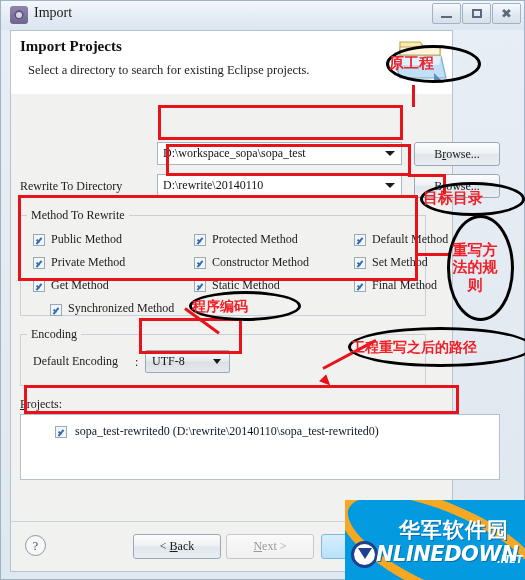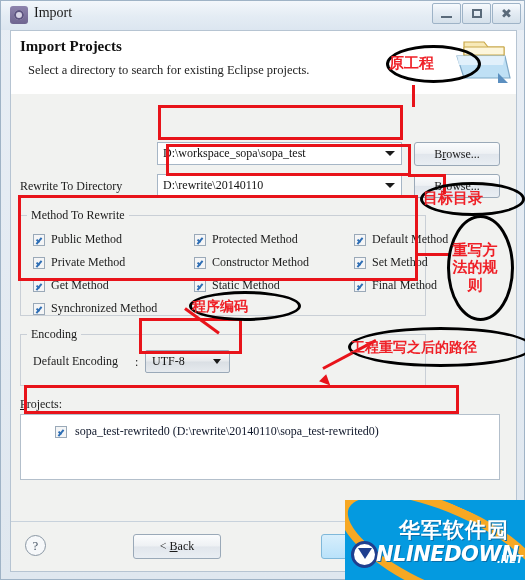--- a/index.html
+++ b/index.html
@@ -29,21 +29,21 @@
   .winbtns{position:absolute;right:3px;top:2px;display:flex;height:21px;}
   .wbtn{width:29px;height:21px;margin-left:1px;
         background:linear-gradient(180deg,#f7fafd 0%,#e3ebf3 50%,#d5e0ea 100%);
         border:1px solid #9eb3c7;border-radius:2px;box-sizing:border-box;
         display:flex;align-items:center;justify-content:center;color:#4a5a6a;font-size:11px;}
   .wbtn .m{width:11px;height:2px;background:#5a6a7a;margin-top:7px;}
   .wbtn .r{width:10px;height:9px;border:2px solid #5a6a7a;box-sizing:border-box;}
   .wbtn .x{font-size:13px;line-height:12px;font-family:"DejaVu Sans",sans-serif;color:#5a6a7a;}
 
   
-  .client{position:absolute;left:9px;top:29px;width:507px;height:542px;
+  .client{position:absolute;left:9px;top:29px;width:443px;height:542px;
           background:#fdfdfd;border:1px solid #b6c4d2;box-sizing:border-box;}
 
   .header{position:absolute;left:0;top:0;right:0;height:63px;background:#ffffff;
           border-bottom:1px solid #c8d2dc;overflow:hidden;}
   .h-title{position:absolute;left:9px;top:7px;font-size:15px;font-weight:bold;color:#111;
            font-family:"Liberation Serif","DejaVu Serif",serif;}
   .h-sub{position:absolute;left:17px;top:32px;font-size:12.5px;color:#222;
          font-family:"Liberation Serif","DejaVu Serif",serif;}
 
   .folder-ico{position:absolute;right:4px;top:4px;width:58px;height:54px;}
@@ -231,21 +231,21 @@
         </div>
         <div class="cb" style="left:183px;top:184px;">
           <span class="box"></span>
           <span class="t">Static Method</span>
         </div>
         <div class="cb" style="left:343px;top:184px;">
           <span class="box"></span>
           <span class="t">Final Method</span>
         </div>
 
-        <div class="cb" style="left:22px;top:207px;">
+        <div class="cb" style="left:39px;top:207px;align-items:flex-end;">
           <span class="box"></span>
           <span class="t">Synchronized Method</span>
         </div>
 
         <div class="group" style="left:9px;top:240px;width:406px;height:52px;"></div>
         <div class="group-title" style="left:16px;top:233px;">Encoding</div>
         <div class="lbl" style="left:22px;top:260px;">Default Encoding</div>
         <div class="lbl" style="left:124px;top:261px;">:</div>
         <div class="combo2" style="left:134px;top:256px;width:85px;height:23px;">
           <span class="val">UTF-8</span>
@@ -264,20 +264,23 @@
             <span class="t" style="margin-left:8px;font-size:12px;color:#0f172a;font-family:'Liberation Serif',serif;">sopa_test-rewrited0 (D:\rewrite\20140110\sopa_test-rewrited0)</span>
           </div>
         </div>
       </div>
 
       <div class="footer">
         <div class="helpbtn" style="left:14px;top:13px;">?</div>
         <div class="btn" style="left:122px;top:12px;width:88px;height:25px;">
           <span>&lt; <span class="u">B</span>ack</span>
         </div>
+        <div class="btn disabled" style="left:215px;top:12px;width:88px;height:25px;">
+          <span><span class="u">N</span>ext &gt;</span>
+        </div>
         <div class="btn primary" style="left:310px;top:12px;width:88px;height:25px;"></div>
       </div>
     </div>
   </div>
 
   <div class="redbox" style="left:158px;top:105px;width:245px;height:35px;"></div>
 
   <div class="redbox" style="left:166px;top:144px;width:245px;height:32px;"></div>
 
   <div class="redbox" style="left:18px;top:195px;width:400px;height:86px;"></div>

